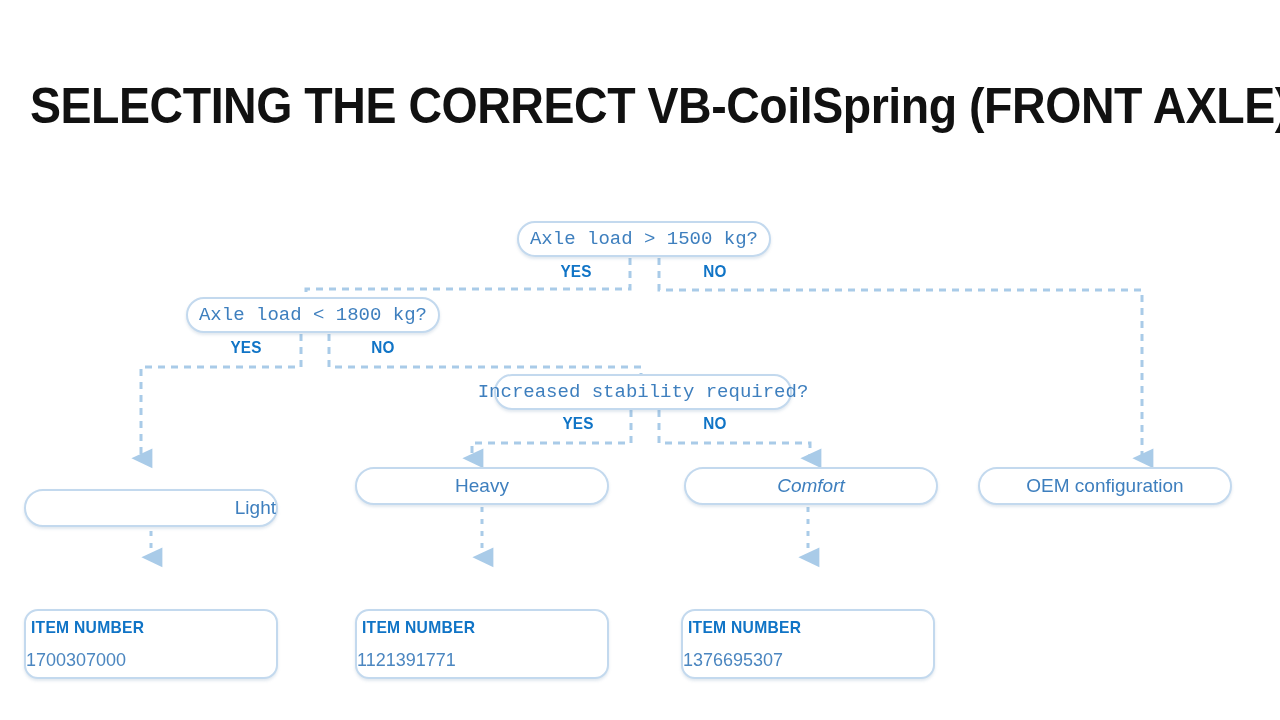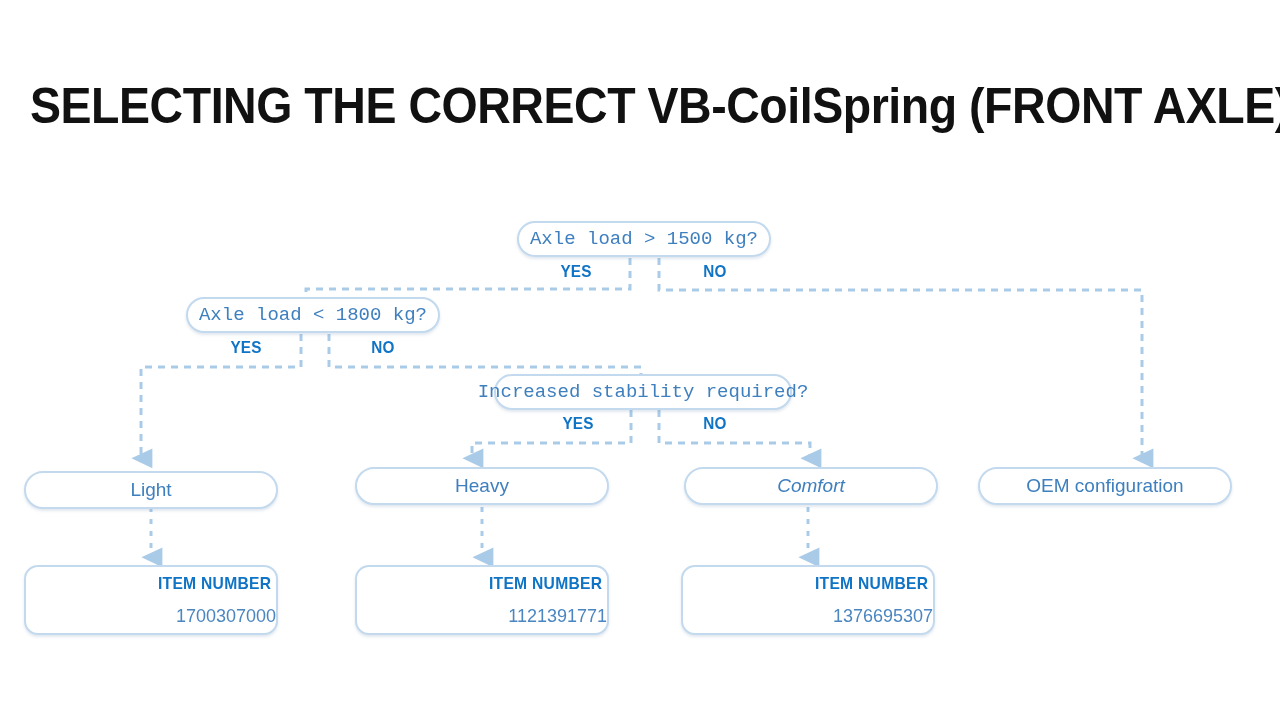--- a/index.html
+++ b/index.html
@@ -58,23 +58,24 @@
 
   .itembox {
     position: absolute;
     box-sizing: border-box;
     border: 2px solid #c3d9ee;
     border-radius: 14px;
     background: #ffffff;
     box-shadow: 0 2px 3px rgba(120,150,180,0.22);
     display: flex;
     flex-direction: column;
-    align-items: flex-end;
+    align-items: flex-start;
     justify-content: center;
     gap: 12px;
+    margin-top: 44px;
   }
   .itembox .it-title {
     font-weight: bold;
     font-size: 17px;
     letter-spacing: 0.3px;
     color: #1074c6;
     transform: scaleX(0.92);
   }
   .itembox .it-value {
     font-size: 18px;
@@ -134,21 +135,21 @@
 </div>
 <div class="branch-label" style="left:218px; top:338px; width:56px; text-align:center;">YES</div>
 <div class="branch-label" style="left:358px; top:338px; width:50px; text-align:center;">NO</div>
 
 <div class="node decision" style="left:494px; top:374px; width:298px;">
   <span>Increased stability required?</span>
 </div>
 <div class="branch-label" style="left:550px; top:414px; width:56px; text-align:center;">YES</div>
 <div class="branch-label" style="left:690px; top:414px; width:50px; text-align:center;">NO</div>
 
-<div class="node result" style="left:24px; top:471px; width:254px;">
+<div class="node result" style="left:24px; top:489px; width:254px;justify-content:flex-end;">
   <span>Light</span>
 </div>
 <div class="node result" style="left:355px; top:467px; width:254px;">
   <span>Heavy</span>
 </div>
 <div class="node result" style="left:684px; top:467px; width:254px;font-style:italic;">
   <span>Comfort</span>
 </div>
 <div class="node result" style="left:978px; top:467px; width:254px;">
   <span>OEM configuration</span>

